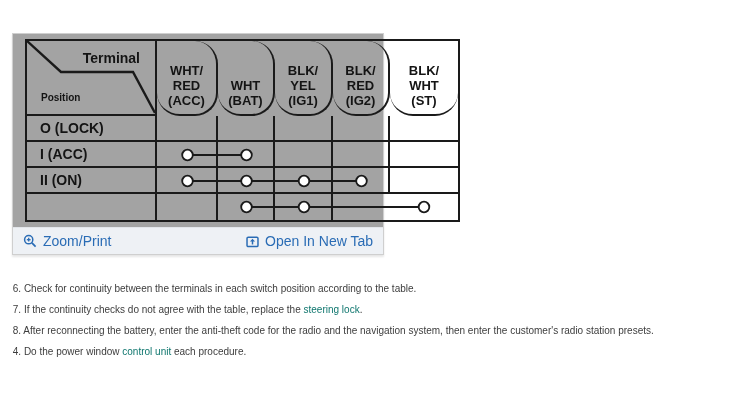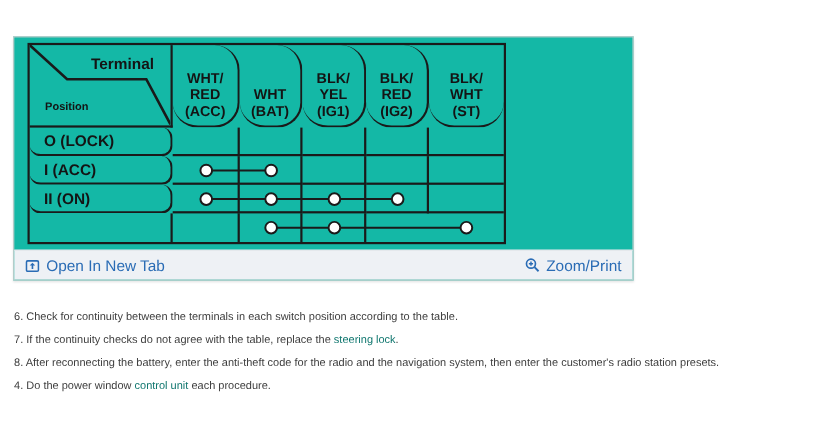--- a/index.html
+++ b/index.html
@@ -6,22 +6,22 @@
   html, body { background: #ffffff; }
   body {
     width: 742px; height: 403px;
     font-family: "Liberation Sans", sans-serif;
     position: relative; overflow: hidden;
   }
 
   
   .widget {
     position: absolute; left: 12px; top: 33px;
-    width: 564px; height: 222px;
-    background: #14b8a6;
+    width: 372px; height: 222px;
+    background: #a3a3a3;
     border: 1px solid #cfcfcf;
     box-shadow: 0 2px 2px rgba(0,0,0,0.10);
   }
 
   
   .table-wrap {
     position: absolute; left: 12px; top: 5px;
     width: 435px; height: 183px;
   }
   .conn-table {
@@ -55,21 +55,21 @@
     display: flex; flex-direction: column;
     justify-content: flex-end; align-items: center;
     padding-bottom: 6px;
     font-weight: bold; font-size: 13px; line-height: 15px;
     text-align: center;
     border-radius: 23px;
   }
   .row-label {
     display: flex; align-items: center;
     padding-left: 13px;
-    font-weight: bold; font-size: 14px; border-radius: 10px;
+    font-weight: bold; font-size: 14px;
   }
 
   .conn-overlay {
     position: absolute; left: 2px; top: 2px;
     width: 431px; height: 179px;
     pointer-events: none;
   }
   .conn-line { stroke: #1a1a1a; stroke-width: 1.8; }
   .conn-circle { fill: #ffffff; stroke: #1a1a1a; stroke-width: 1.8; }
 
@@ -177,36 +177,36 @@
         <circle cx="334.5" cy="140" r="5.3" class="conn-circle"></circle>
         <line x1="219.5" y1="166" x2="397" y2="166" class="conn-line"></line>
         <circle cx="219.5" cy="166" r="5.3" class="conn-circle"></circle>
         <circle cx="277" cy="166" r="5.3" class="conn-circle"></circle>
         <circle cx="397" cy="166" r="5.3" class="conn-circle"></circle>
       </svg>
   </div>
 
   <div class="widget-footer">
     <a class="footer-link">
-      <svg width="13" height="13" viewBox="0 0 14 14">
-        <rect x="1.1" y="2.3" width="11.8" height="10.2" rx="1.3" fill="none" stroke="#2a6cb5" stroke-width="1.6"></rect>
-        <path d="M7 10.2 V5.6" stroke="#2a6cb5" stroke-width="1.6" fill="none"></path>
-        <path d="M4.3 6.9 L7 4.1 L9.7 6.9 Z" fill="#2a6cb5"></path>
-      </svg>
-      <span>Open In New Tab</span>
-    </a>
-    <a class="footer-link">
       <svg width="14" height="14" viewBox="0 0 14 14">
         <circle cx="5.7" cy="5.7" r="4.1" fill="none" stroke="#2a6cb5" stroke-width="1.5"></circle>
         <line x1="8.9" y1="8.9" x2="12.6" y2="12.6" stroke="#2a6cb5" stroke-width="1.7"></line>
         <line x1="3.8" y1="5.7" x2="7.6" y2="5.7" stroke="#2a6cb5" stroke-width="1.3"></line>
         <line x1="5.7" y1="3.8" x2="5.7" y2="7.6" stroke="#2a6cb5" stroke-width="1.3"></line>
       </svg>
       <span>Zoom/Print</span>
     </a>
+    <a class="footer-link">
+      <svg width="13" height="13" viewBox="0 0 14 14">
+        <rect x="1.1" y="2.3" width="11.8" height="10.2" rx="1.3" fill="none" stroke="#2a6cb5" stroke-width="1.6"></rect>
+        <path d="M7 10.2 V5.6" stroke="#2a6cb5" stroke-width="1.6" fill="none"></path>
+        <path d="M4.3 6.9 L7 4.1 L9.7 6.9 Z" fill="#2a6cb5"></path>
+      </svg>
+      <span>Open In New Tab</span>
+    </a>
   </div>
 </div>
 
 <div class="instructions">
   <p><span> 6. Check for continuity between the terminals in each switch position according to the table.</span></p>
   <p><span> 7. If the continuity checks do not agree with the table, replace the </span><a class="inline-link">steering lock</a><span>.</span></p>
   <p><span> 8. After reconnecting the battery, enter the anti-theft code for the radio and the navigation system, then enter the customer's radio station presets.</span></p>
   <p><span> 4. Do the power window </span><a class="inline-link">control unit</a><span> each procedure.</span></p>
 </div>
 

